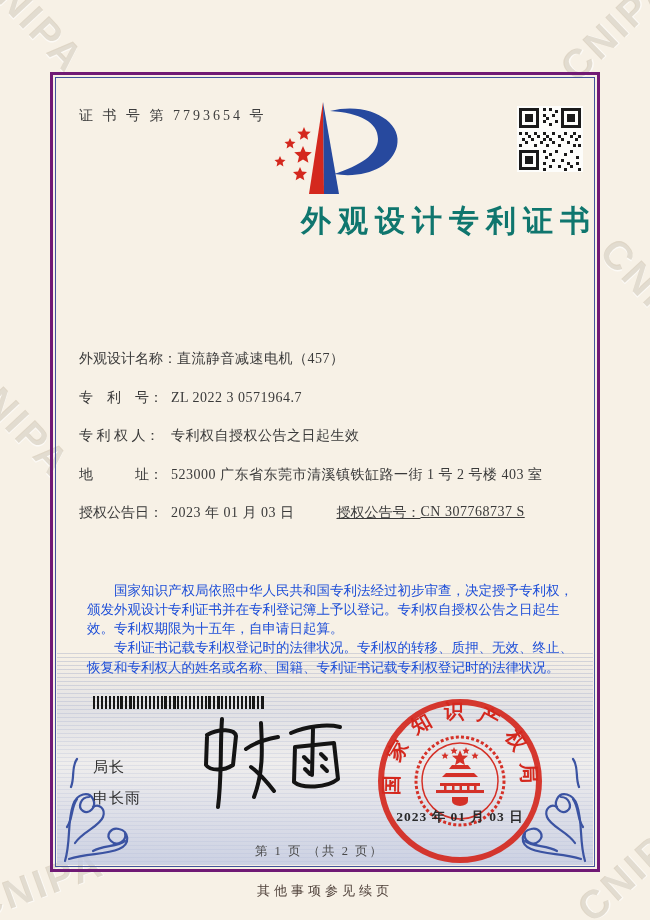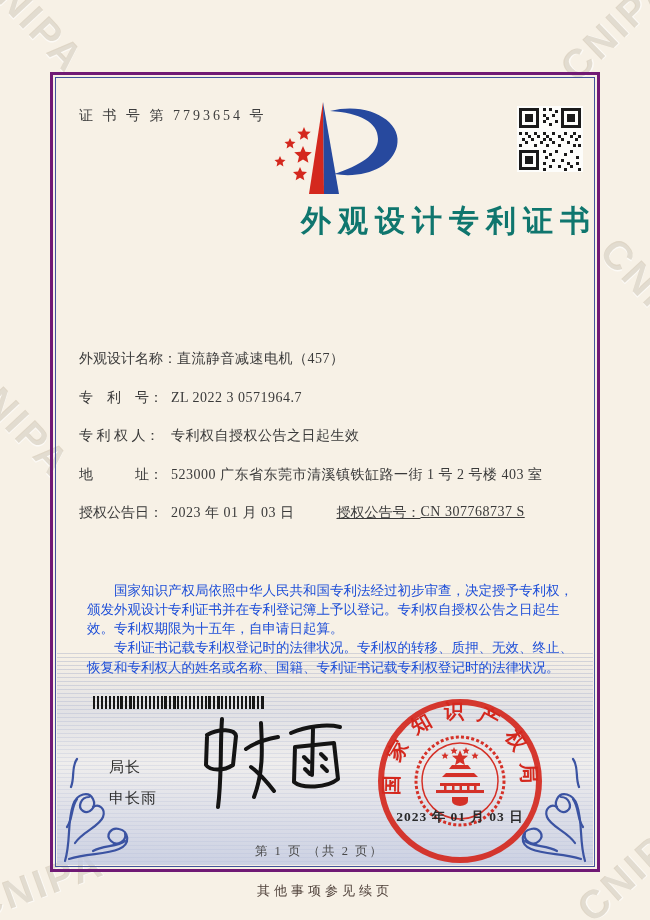--- a/index.html
+++ b/index.html
@@ -79,21 +79,21 @@
   .barcode{
     position:absolute;left:40px;top:621px;width:172px;height:13px;
     background:
       repeating-linear-gradient(90deg,#161616 0 2px,transparent 2px 4px),
       repeating-linear-gradient(90deg,transparent 0 5px,#161616 5px 6px,transparent 6px 11px);
   }
 
   .signer{
     position:absolute;left:40px;top:676px;
     font-family:"Liberation Sans","DejaVu Sans",sans-serif;
-    font-size:15px;color:#2e2e2e;line-height:31px;letter-spacing:1px;margin-left:16px;
+    font-size:15px;color:#2e2e2e;line-height:31px;letter-spacing:1px;
   }
   .signature{position:absolute;left:138px;top:640px;}
 
   .seal{position:absolute;left:322px;top:621px;width:170px;height:170px;}
   .seal-date{
     position:absolute;left:322px;top:733px;width:170px;
     text-align:center;font-size:13.5px;font-weight:700;
     color:#2b2b2b;letter-spacing:1px;
   }
 

